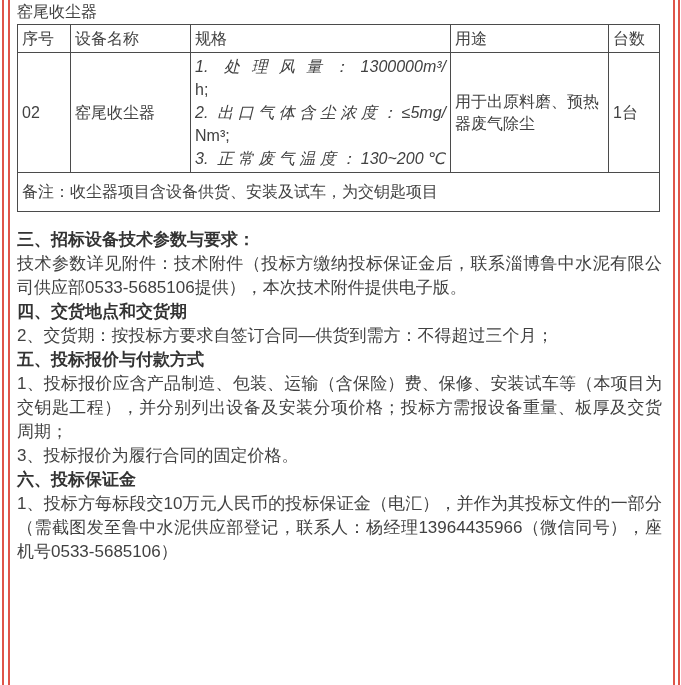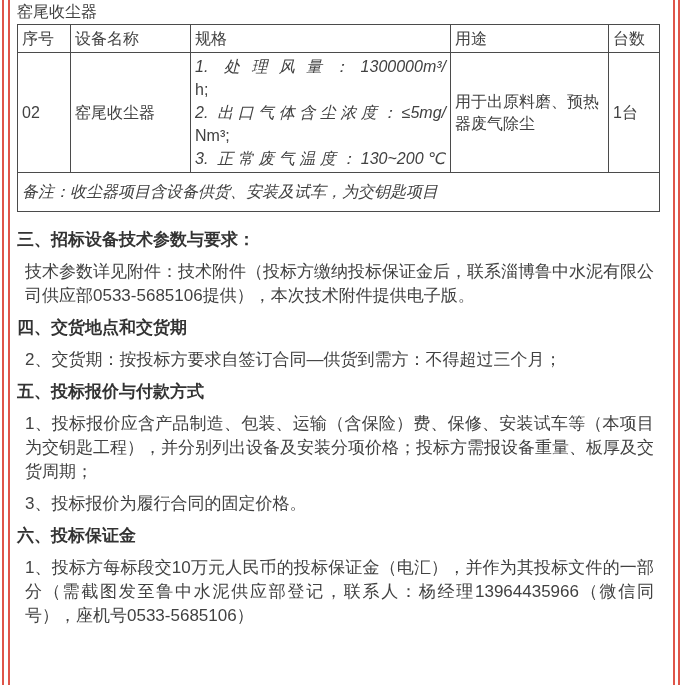--- a/index.html
+++ b/index.html
@@ -12,24 +12,24 @@
   .content{padding:2px 19px 0 17px;}
   .doc-title{font-size:16px;line-height:20px;height:20px;margin-bottom:2px;}
   table.equip{border-collapse:collapse;table-layout:fixed;width:643px;font-size:16px;color:#414141;}
   table.equip td,table.equip th{border:1px solid #4b4b4b;padding:2px 4px;font-weight:normal;text-align:left;vertical-align:middle;overflow:hidden;}
   thead th{height:23px;line-height:22px;}
   .serial-cell,.name-cell,.qty-cell{line-height:22px;}
   .spec-cell{vertical-align:top;padding:2px 4px;}
   .spec-line{line-height:23px;}
   .spec-line.dist{text-align:justify;text-align-last:justify;font-style:italic;}
   .usage-cell{text-align:justify;line-height:22px;}
-  .note-cell{height:34px;vertical-align:top;padding-top:3px;line-height:22px;font-style:italic;}
+  .note-cell{height:34px;vertical-align:top;padding-top:3px;line-height:22px;}
   .sections{margin-top:16px;width:645px;font-size:17px;line-height:24px;text-align:justify;}
   .sections h3{font-size:17px;line-height:24px;font-weight:bold;margin:0;color:#333333;text-align:left;}
-  .sections p{margin:8px;}
+  .sections p{margin:0;}
 </style>
 </head>
 <body>
 
 <div class="vline vl1"></div>
 <div class="vline vl2"></div>
 <div class="vline vr1"></div>
 <div class="vline vr2"></div>
 
 <div class="content">

